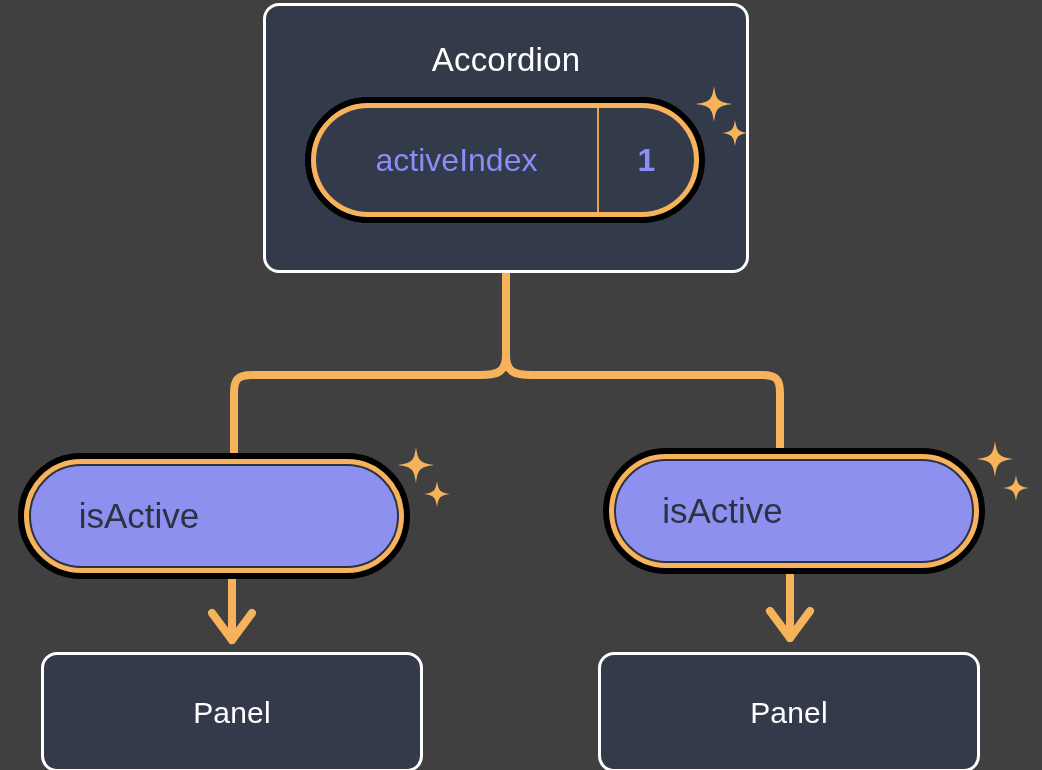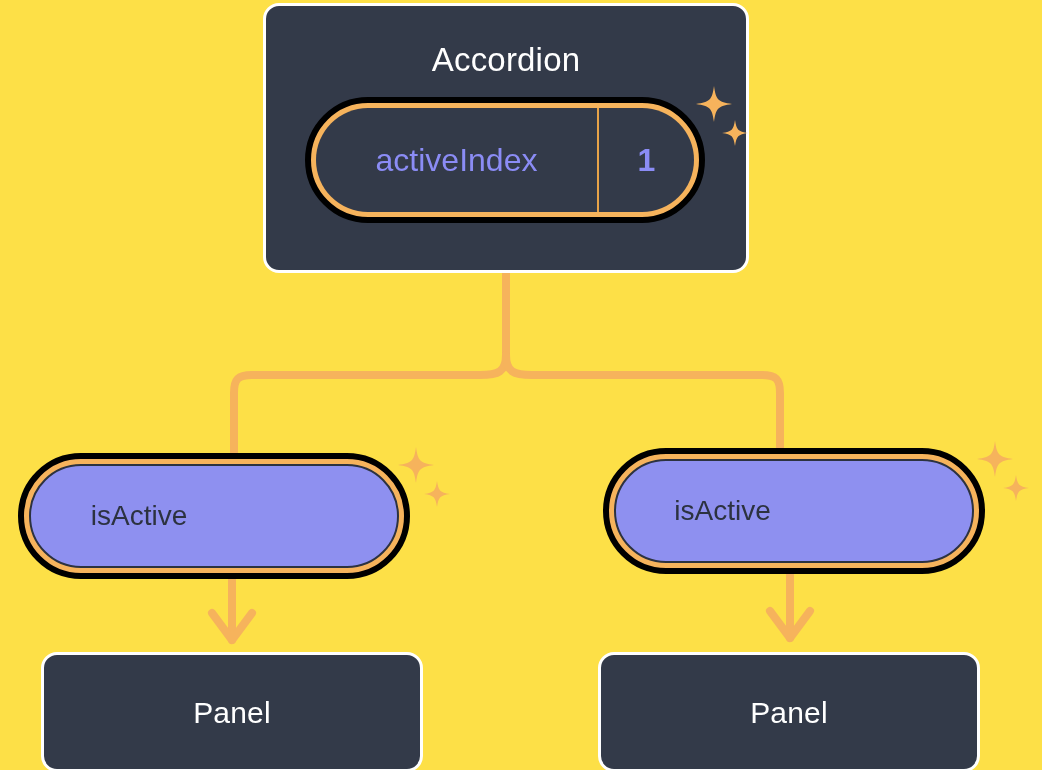--- a/index.html
+++ b/index.html
@@ -7,21 +7,21 @@
     padding: 0;
     background: #4b6670;
   }
   body {
     font-family: "Liberation Sans", sans-serif;
   }
   #stage {
     position: relative;
     width: 1042px;
     height: 770px;
-    background: #fde047;
+    background: #404040;
     overflow: hidden;
   }
   #wires {
     position: absolute;
     left: 0;
     top: 0;
     width: 1042px;
     height: 770px;
     pointer-events: none;
   }
@@ -100,21 +100,21 @@
     font-weight: 700;
   }
 
   
   .pill-state .pill-inner {
     background: #8e90f0;
     border: 2px solid #2c3240;
   }
   .pill-state .pill-key {
     color: #2c3240;
-    font-size: 28px;
+    font-size: 35px;
     font-weight: 400;
   }
   .pill-state .pill-val {
     color: #2c3240;
     font-size: 31px;
     font-weight: 700;
     border-left: 2px solid #2c3240;
   }
 
   #pill-left  { left: 18px;  top: 453px; width: 392px; height: 126px; }

